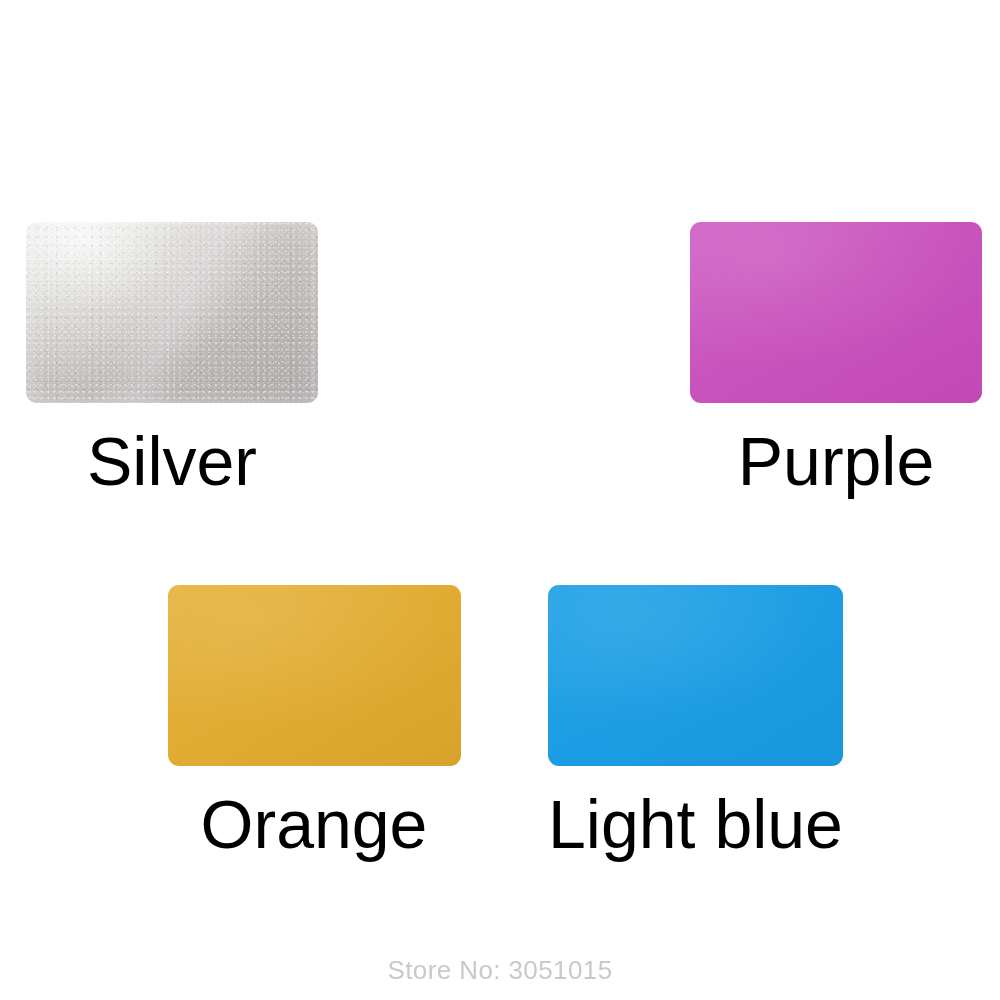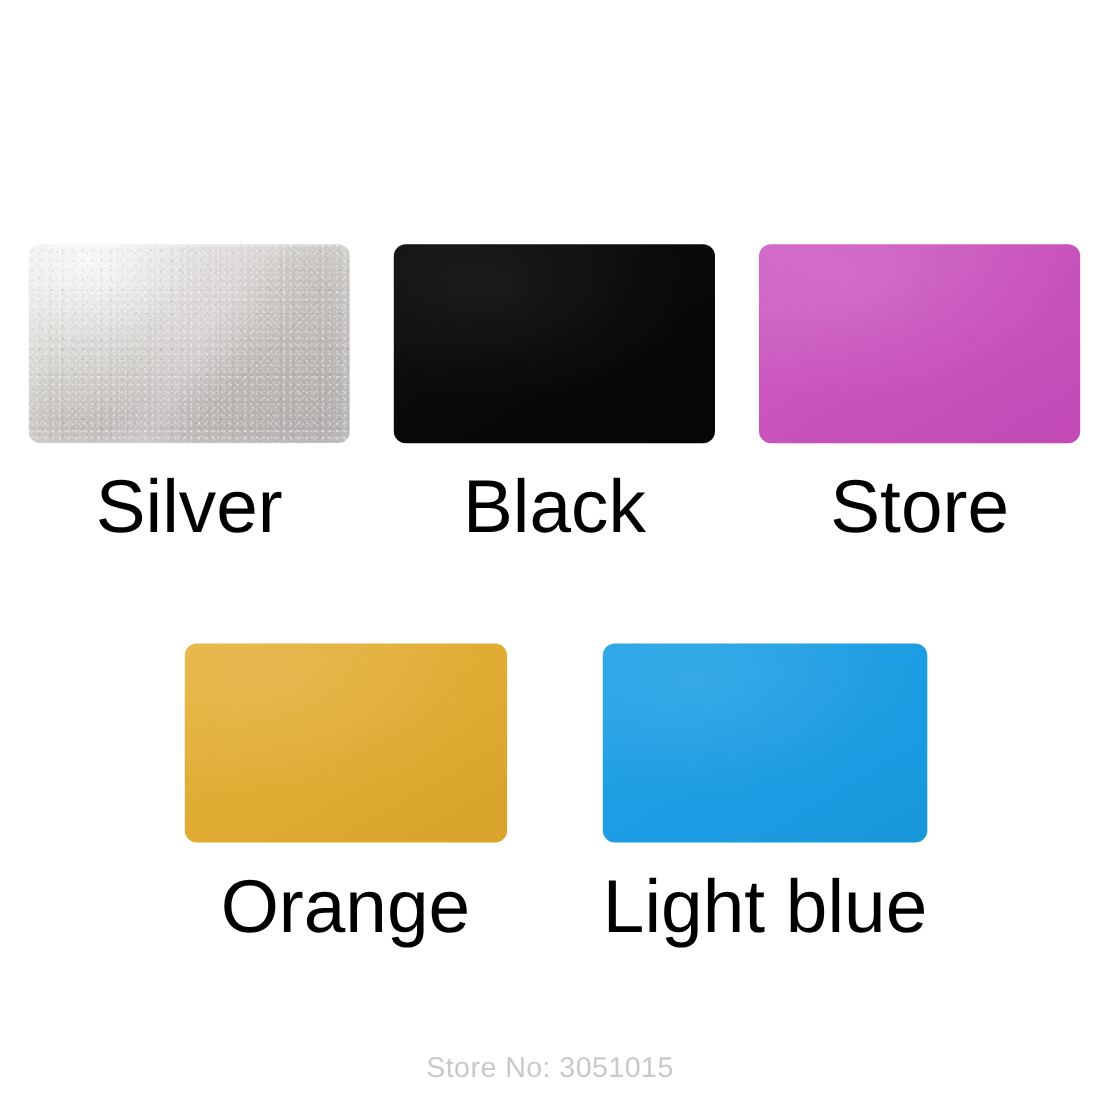--- a/index.html
+++ b/index.html
@@ -160,28 +160,24 @@
 </head>
 <body>
 
 <div class="stage">
 
   <div class="swatch-cell" style="left:26px; top:222px; width:292px;">
     <div class="card card-silver" style="width:292px; height:181px;"></div>
     <div class="swatch-label" style="margin-top:24px;">Silver</div>
   </div>
 
-  <div class="swatch-cell" style="left:358px; top:222px; width:292px;">
-    <div class="card card-black" style="width:292px; height:181px;"></div>
-    <div class="swatch-label" style="margin-top:24px;">Black</div>
-  </div>
 
   <div class="swatch-cell" style="left:690px; top:222px; width:292px;">
     <div class="card card-purple" style="width:292px; height:181px;"></div>
-    <div class="swatch-label" style="margin-top:24px;">Store</div>
+    <div class="swatch-label" style="margin-top:24px;">Purple</div>
   </div>
 
   <div class="swatch-cell" style="left:192px; top:585px; width:244px;">
     <div class="card card-orange" style="width:293px; height:181px;"></div>
     <div class="swatch-label" style="margin-top:24px;">Orange</div>
   </div>
 
   <div class="swatch-cell" style="left:523px; top:585px; width:345px;">
     <div class="card card-lightblue" style="width:295px; height:181px;"></div>
     <div class="swatch-label" style="margin-top:24px;">Light blue</div>

